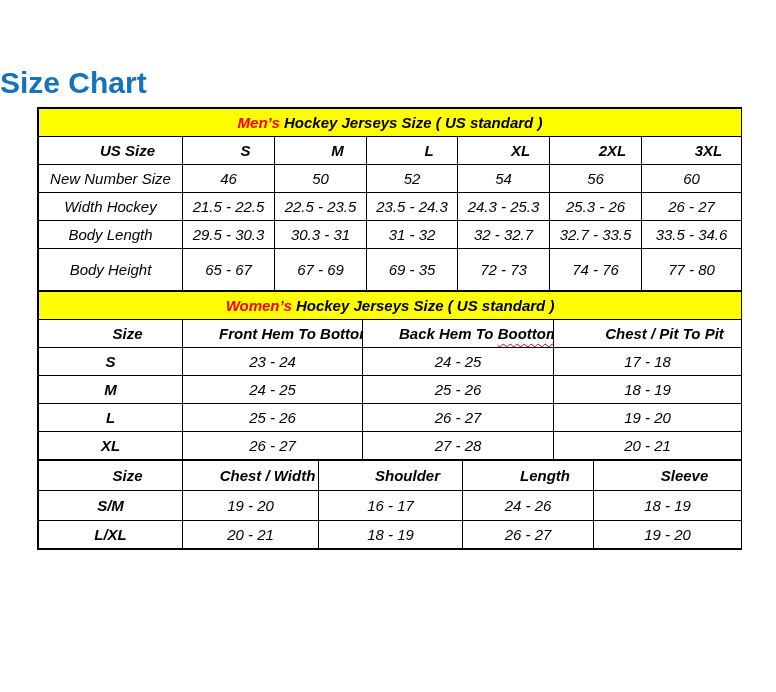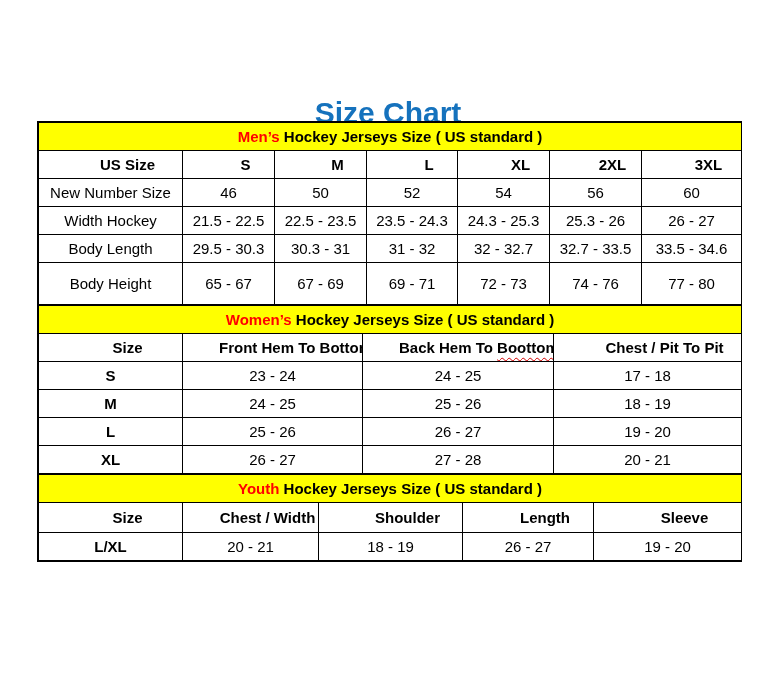--- a/index.html
+++ b/index.html
@@ -7,26 +7,27 @@
     --banner-yellow:#FFFF00;
     --accent-red:#FF0000;
     --line:#000000;
   }
   html,body{margin:0;padding:0;background:#ffffff;}
   .page{
     position:relative;width:776px;height:692px;background:#ffffff;
     font-family:"Liberation Sans","DejaVu Sans",sans-serif;color:#000;overflow:hidden;
   }
   .title{
-    position:absolute;top:66px;left:0;width:100%;text-align:center;
-    font-size:30px;font-weight:700;color:var(--title-blue);margin-top:30px;
+    position:absolute;top:66px;left:0;width:100%;
+    font-size:30px;font-weight:700;color:var(--title-blue);
   }
   .tables{
-    position:absolute;left:37px;top:121px;width:703px;
+    position:absolute;left:37px;top:107px;width:703px;
     border:1px solid var(--line);
+    font-style:italic;
   }
   table.sec{border-collapse:collapse;table-layout:fixed;width:703px;}
   table.sec td{
     border:1px solid var(--line);
     text-align:center;vertical-align:middle;
     height:28px;font-size:15px;padding:0 2px;box-sizing:border-box;
     overflow:hidden;white-space:nowrap;
   }
   td.banner{
     background:var(--banner-yellow);
@@ -96,21 +97,21 @@
             <td>30.3 - 31</td>
             <td>31 - 32</td>
             <td>32 - 32.7</td>
             <td>32.7 - 33.5</td>
             <td>33.5 - 34.6</td>
           </tr>
           <tr style="height: 42px;">
             <td class="lbl">Body Height</td>
             <td>65 - 67</td>
             <td>67 - 69</td>
-            <td>69 - 71</td>
+            <td>69 - 35</td>
             <td>72 - 73</td>
             <td>74 - 76</td>
             <td>77 - 80</td>
           </tr>
         </tbody>
       </table>
       <table class="sec">
         <colgroup>
           <col style="width: 144px;">
           <col style="width: 180px;">
@@ -155,29 +156,33 @@
       </table>
       <table class="sec">
         <colgroup>
           <col style="width: 144px;">
           <col style="width: 136px;">
           <col style="width: 144px;">
           <col style="width: 131px;">
           <col style="width: 148px;">
         </colgroup>
         <tbody>
-          <tr>
-            <td colspan="5" class="banner"><span class="hl">Youth</span><span> Hockey Jerseys Size ( US standard )</span></td>
-          </tr>
           <tr class="hdr" style="height: 30px;">
             <td>Size</td>
             <td>Chest / Width</td>
             <td>Shoulder</td>
             <td>Length</td>
             <td>Sleeve</td>
+          </tr>
+          <tr style="height: 30px;">
+            <td class="lbl bold">S/M</td>
+            <td>19 - 20</td>
+            <td>16 - 17</td>
+            <td>24 - 26</td>
+            <td>18 - 19</td>
           </tr>
           <tr style="height: 14px; padding-left: 20px;">
             <td class="lbl bold">L/XL</td>
             <td>20 - 21</td>
             <td>18 - 19</td>
             <td>26 - 27</td>
             <td>19 - 20</td>
           </tr>
         </tbody>
       </table>

